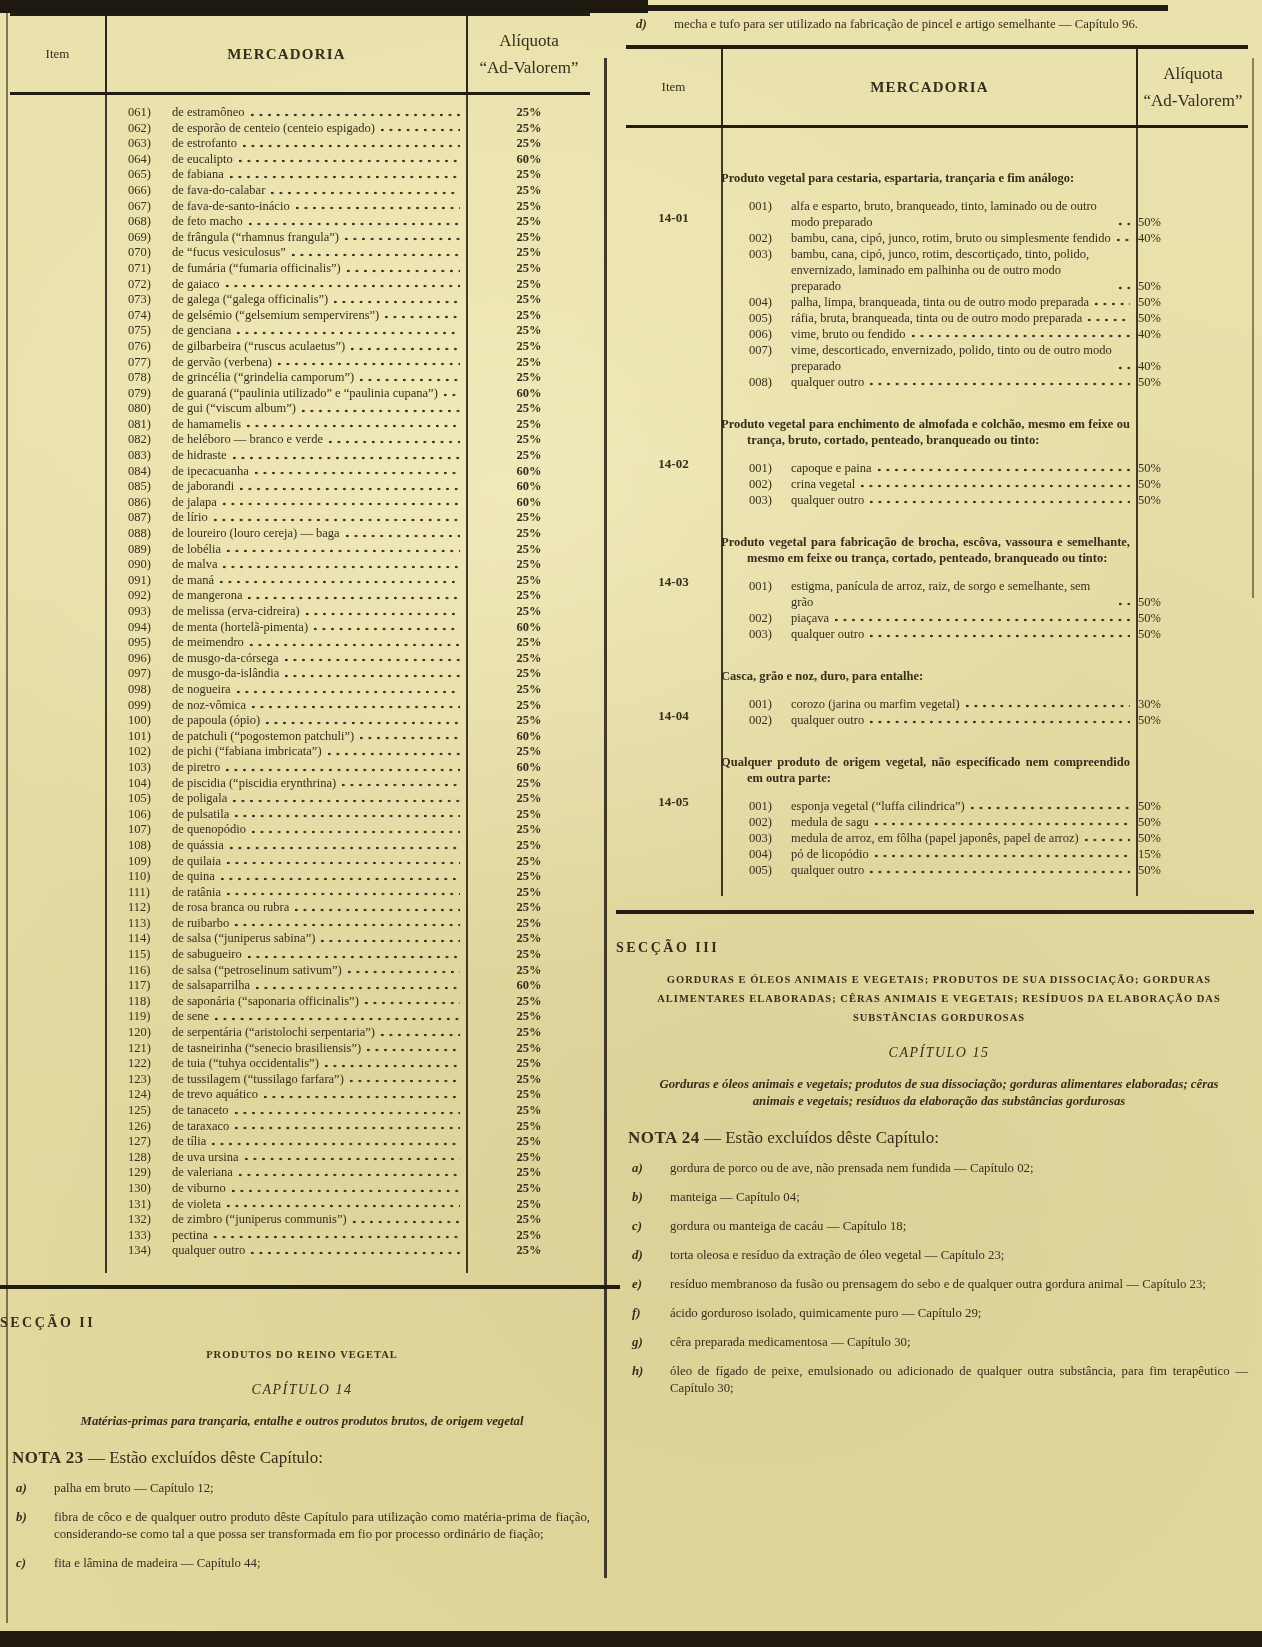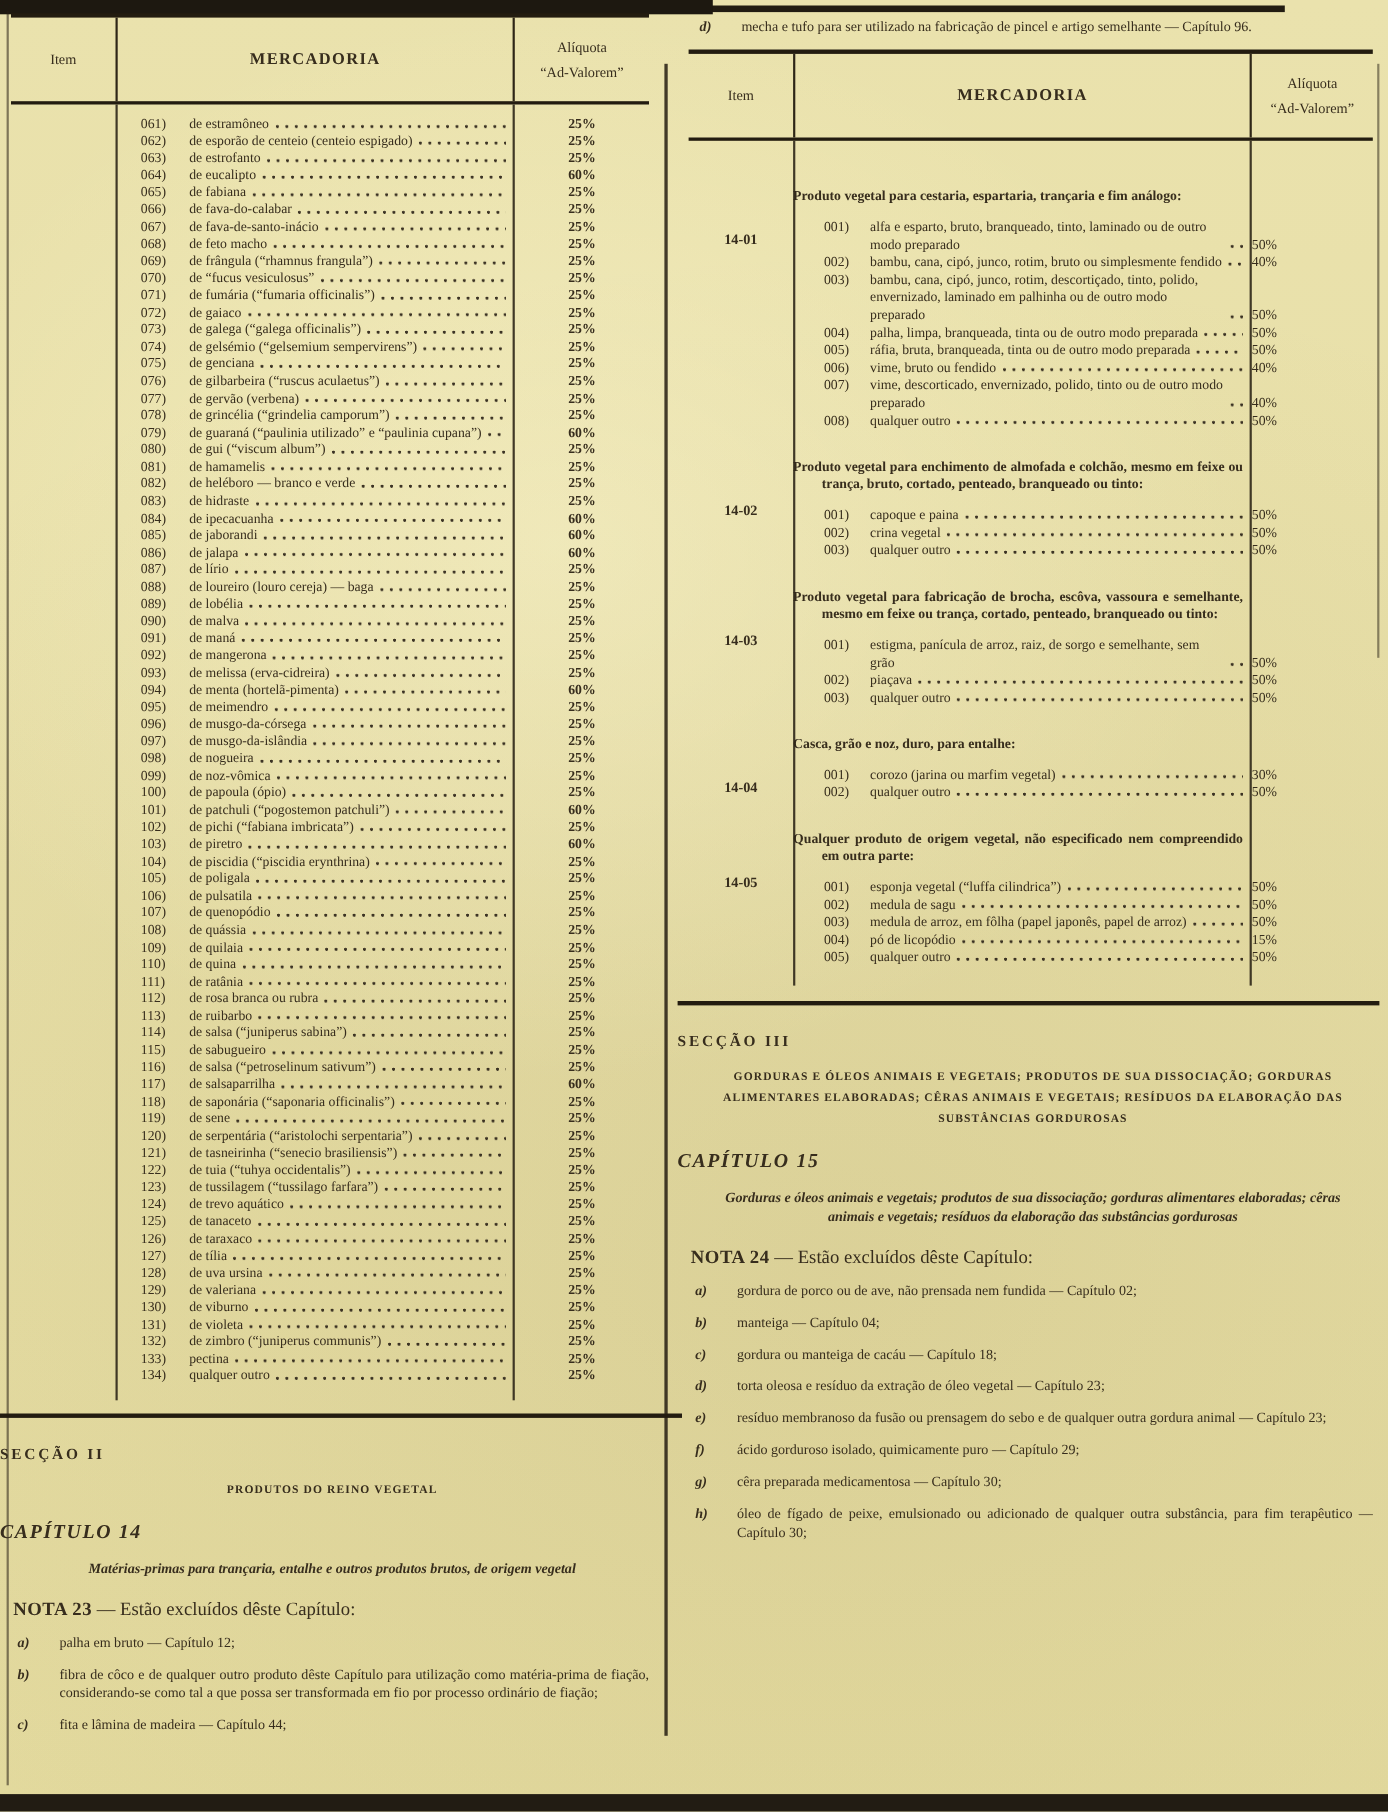--- a/index.html
+++ b/index.html
@@ -27,21 +27,21 @@
   .center-line{position:absolute;left:604px;top:58px;height:1520px;width:3px;background:rgba(36,28,16,.85);}
 
   .col-left{position:absolute;left:0;top:0;width:604px;}
   .col-right{position:absolute;left:616px;top:0;width:646px;}
 
   
   .tbl{margin:12px 14px 0 10px;}
   .tbl-head{display:flex;align-items:stretch;height:76px;border-top:4px solid var(--ink2);border-bottom:3px solid var(--ink2);}
   .th-item{width:95px;display:flex;align-items:center;justify-content:center;font-size:13px;}
   .th-merc{flex:1;border-left:2px solid var(--rule);border-right:2px solid var(--rule);display:flex;align-items:center;justify-content:center;font-weight:bold;letter-spacing:1.2px;font-size:15px;}
-  .th-aliq{display:flex;flex-direction:column;align-items:center;justify-content:center;gap:7px;font-size:13px;}
+  .th-aliq{display:flex;flex-direction:column;align-items:center;justify-content:center;gap:7px;font-size:17px;}
   .lt .th-aliq{width:122px;}
   .rt .th-aliq{width:110px;}
 
   .tbl-body{position:relative;font-size:12.5px;}
   .vl{position:absolute;top:0;bottom:0;width:2px;background:rgba(46,38,23,.9);}
   .lt .vl1{left:95px;}
   .lt .vl2{right:122px;}
   .rt .vl1{left:95px;}
   .rt .vl2{right:110px;}
 
@@ -69,21 +69,21 @@
   .e-num{width:42px;flex:none;}
   .e-rate{width:110px;flex:none;text-align:left;font-weight:normal;align-self:flex-end;}
 
   .hrule{height:4px;background:var(--ink2);}
   .hrule-left{width:620px;margin-top:12px;}
   .hrule-right{width:638px;margin-top:14px;}
 
   
   .sec-title{text-align:left;font-weight:bold;font-size:14px;letter-spacing:2.5px;margin-top:26px;}
   .sec-sub{text-align:center;font-weight:bold;font-size:10.5px;letter-spacing:1px;margin-top:15px;padding:0 24px;line-height:1.8;}
-  .sec-cap{text-align:left;font-style:italic;font-weight:bold;font-size:18px;letter-spacing:1.5px;margin-top:17px;}
+  .sec-cap{text-align:center;font-style:italic;font-weight:normal;font-size:14px;letter-spacing:1.5px;margin-top:17px;}
   .sec-desc{text-align:center;font-style:italic;font-weight:bold;font-size:12.8px;margin-top:15px;padding:0 28px;line-height:1.35;}
   .nota{margin:18px 10px 0 12px;font-size:17px;}
   .nota-label{font-weight:bold;letter-spacing:.5px;}
   .note-item{display:flex;margin:12px 6px 0 8px;font-size:12.8px;line-height:1.33;}
   .marker{width:38px;flex:none;font-weight:bold;font-style:italic;padding-left:8px;}
   .nt{flex:1;text-align:justify;padding-right:8px;}
   .top-note{margin:16px 10px 0 12px;}
 </style>
 </head>
 <body>

